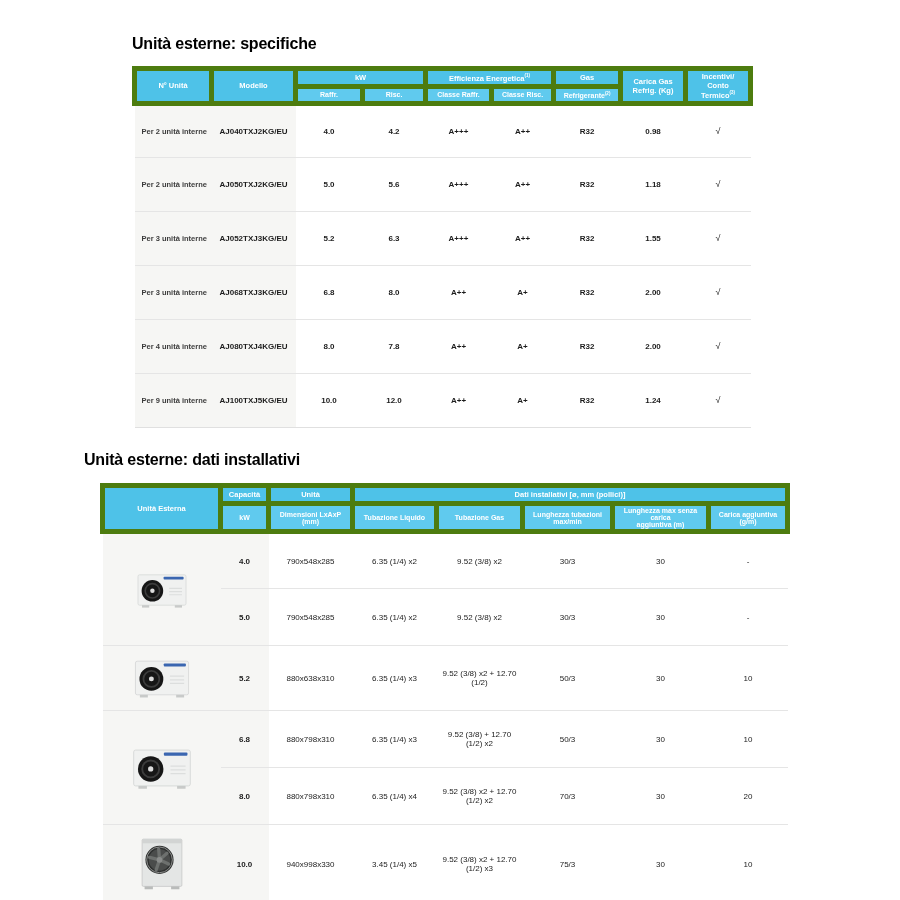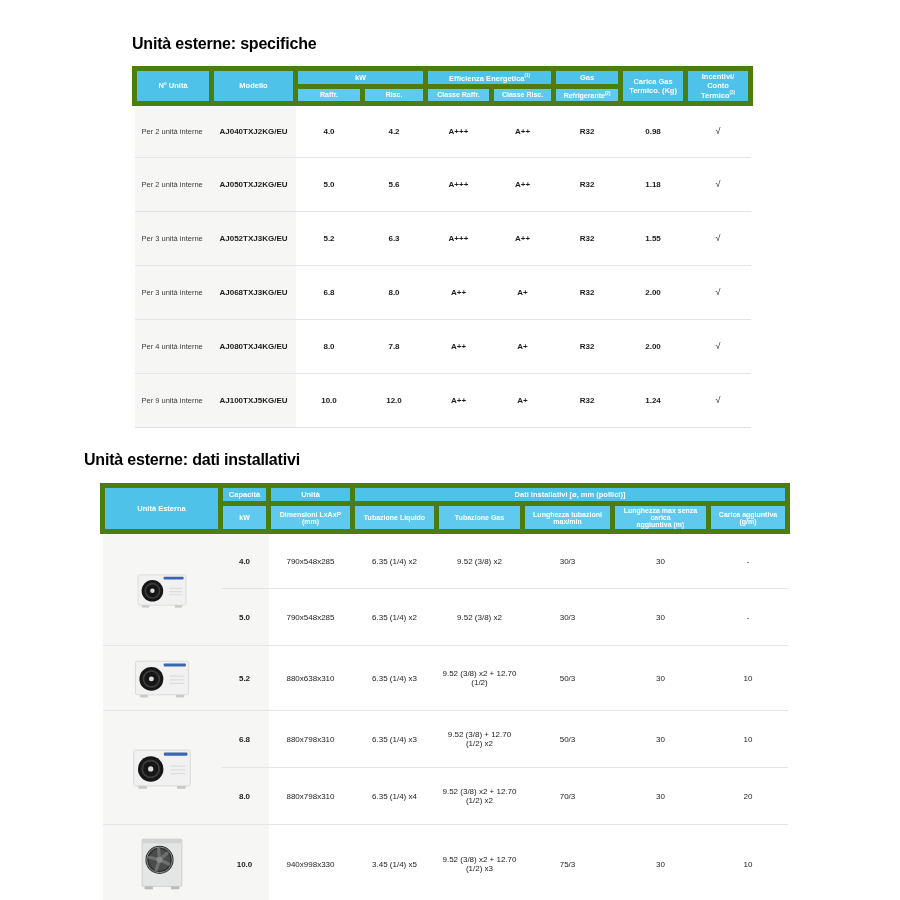--- a/index.html
+++ b/index.html
@@ -25,21 +25,21 @@
   #table2 thead tr.r2 { height:22px; }
 
   td { text-align:center; vertical-align:middle; font-size:8px; color:#1c1c1c;
        border-top:1px solid #e5e5e5; padding:1px 3px; white-space:pre-line; }
   tbody tr:first-child td { border-top:none; }
   #table1 tbody tr { height:54px; }
   #table2 tbody tr { height:57px; }
   tbody tr:last-child td { border-bottom:1px solid #e0e0e0; }
 
   td.gray { background:#f6f6f4; }
-  td.lbl  { text-align:left; padding-left:7px; font-size:7.5px; color:#3c3c3c; font-weight:normal;margin-left:40px; }
+  td.lbl  { text-align:left; padding-left:7px; font-size:7.5px; color:#3c3c3c; font-weight:bold;margin-left:40px; }
   td.val  { font-weight:bold; }
   td.chk  { font-size:9px; font-weight:normal; }
   td.img-cell { padding:0; }
   .unit-wrap { display:flex; align-items:center; justify-content:center; height:100%; }
 </style>
 </head>
 <body>
 
 <div id="title1" class="sec-title">Unità esterne: specifiche</div>
 
@@ -56,21 +56,21 @@
       <col style="width:65px">
   </colgroup>
   <thead>
     <tr>
       <th rowspan="2" class="hd">N° Unità</th>
       <th rowspan="2" class="hd">Modello</th>
       <th colspan="2" class="hd">kW</th>
       <th colspan="2" class="hd"><span>Efficienza Energetica</span><sup>(1)</sup></th>
       <th class="hd">Gas</th>
       <th rowspan="2" class="hd">Carica Gas
-Termico. (Kg)</th>
+Refrig. (Kg)</th>
       <th rowspan="2" class="hd"><span>Incentivi/</span><br><span>Conto Termico</span><sup>(3)</sup></th>
     </tr>
     <tr>
       <th class="hl">Raffr.</th>
       <th class="hl">Risc.</th>
       <th class="hl">Classe Raffr.</th>
       <th class="hl">Classe Risc.</th>
       <th class="hl"><span>Refrigerante</span><sup>(2)</sup></th>
     </tr>
   </thead>

